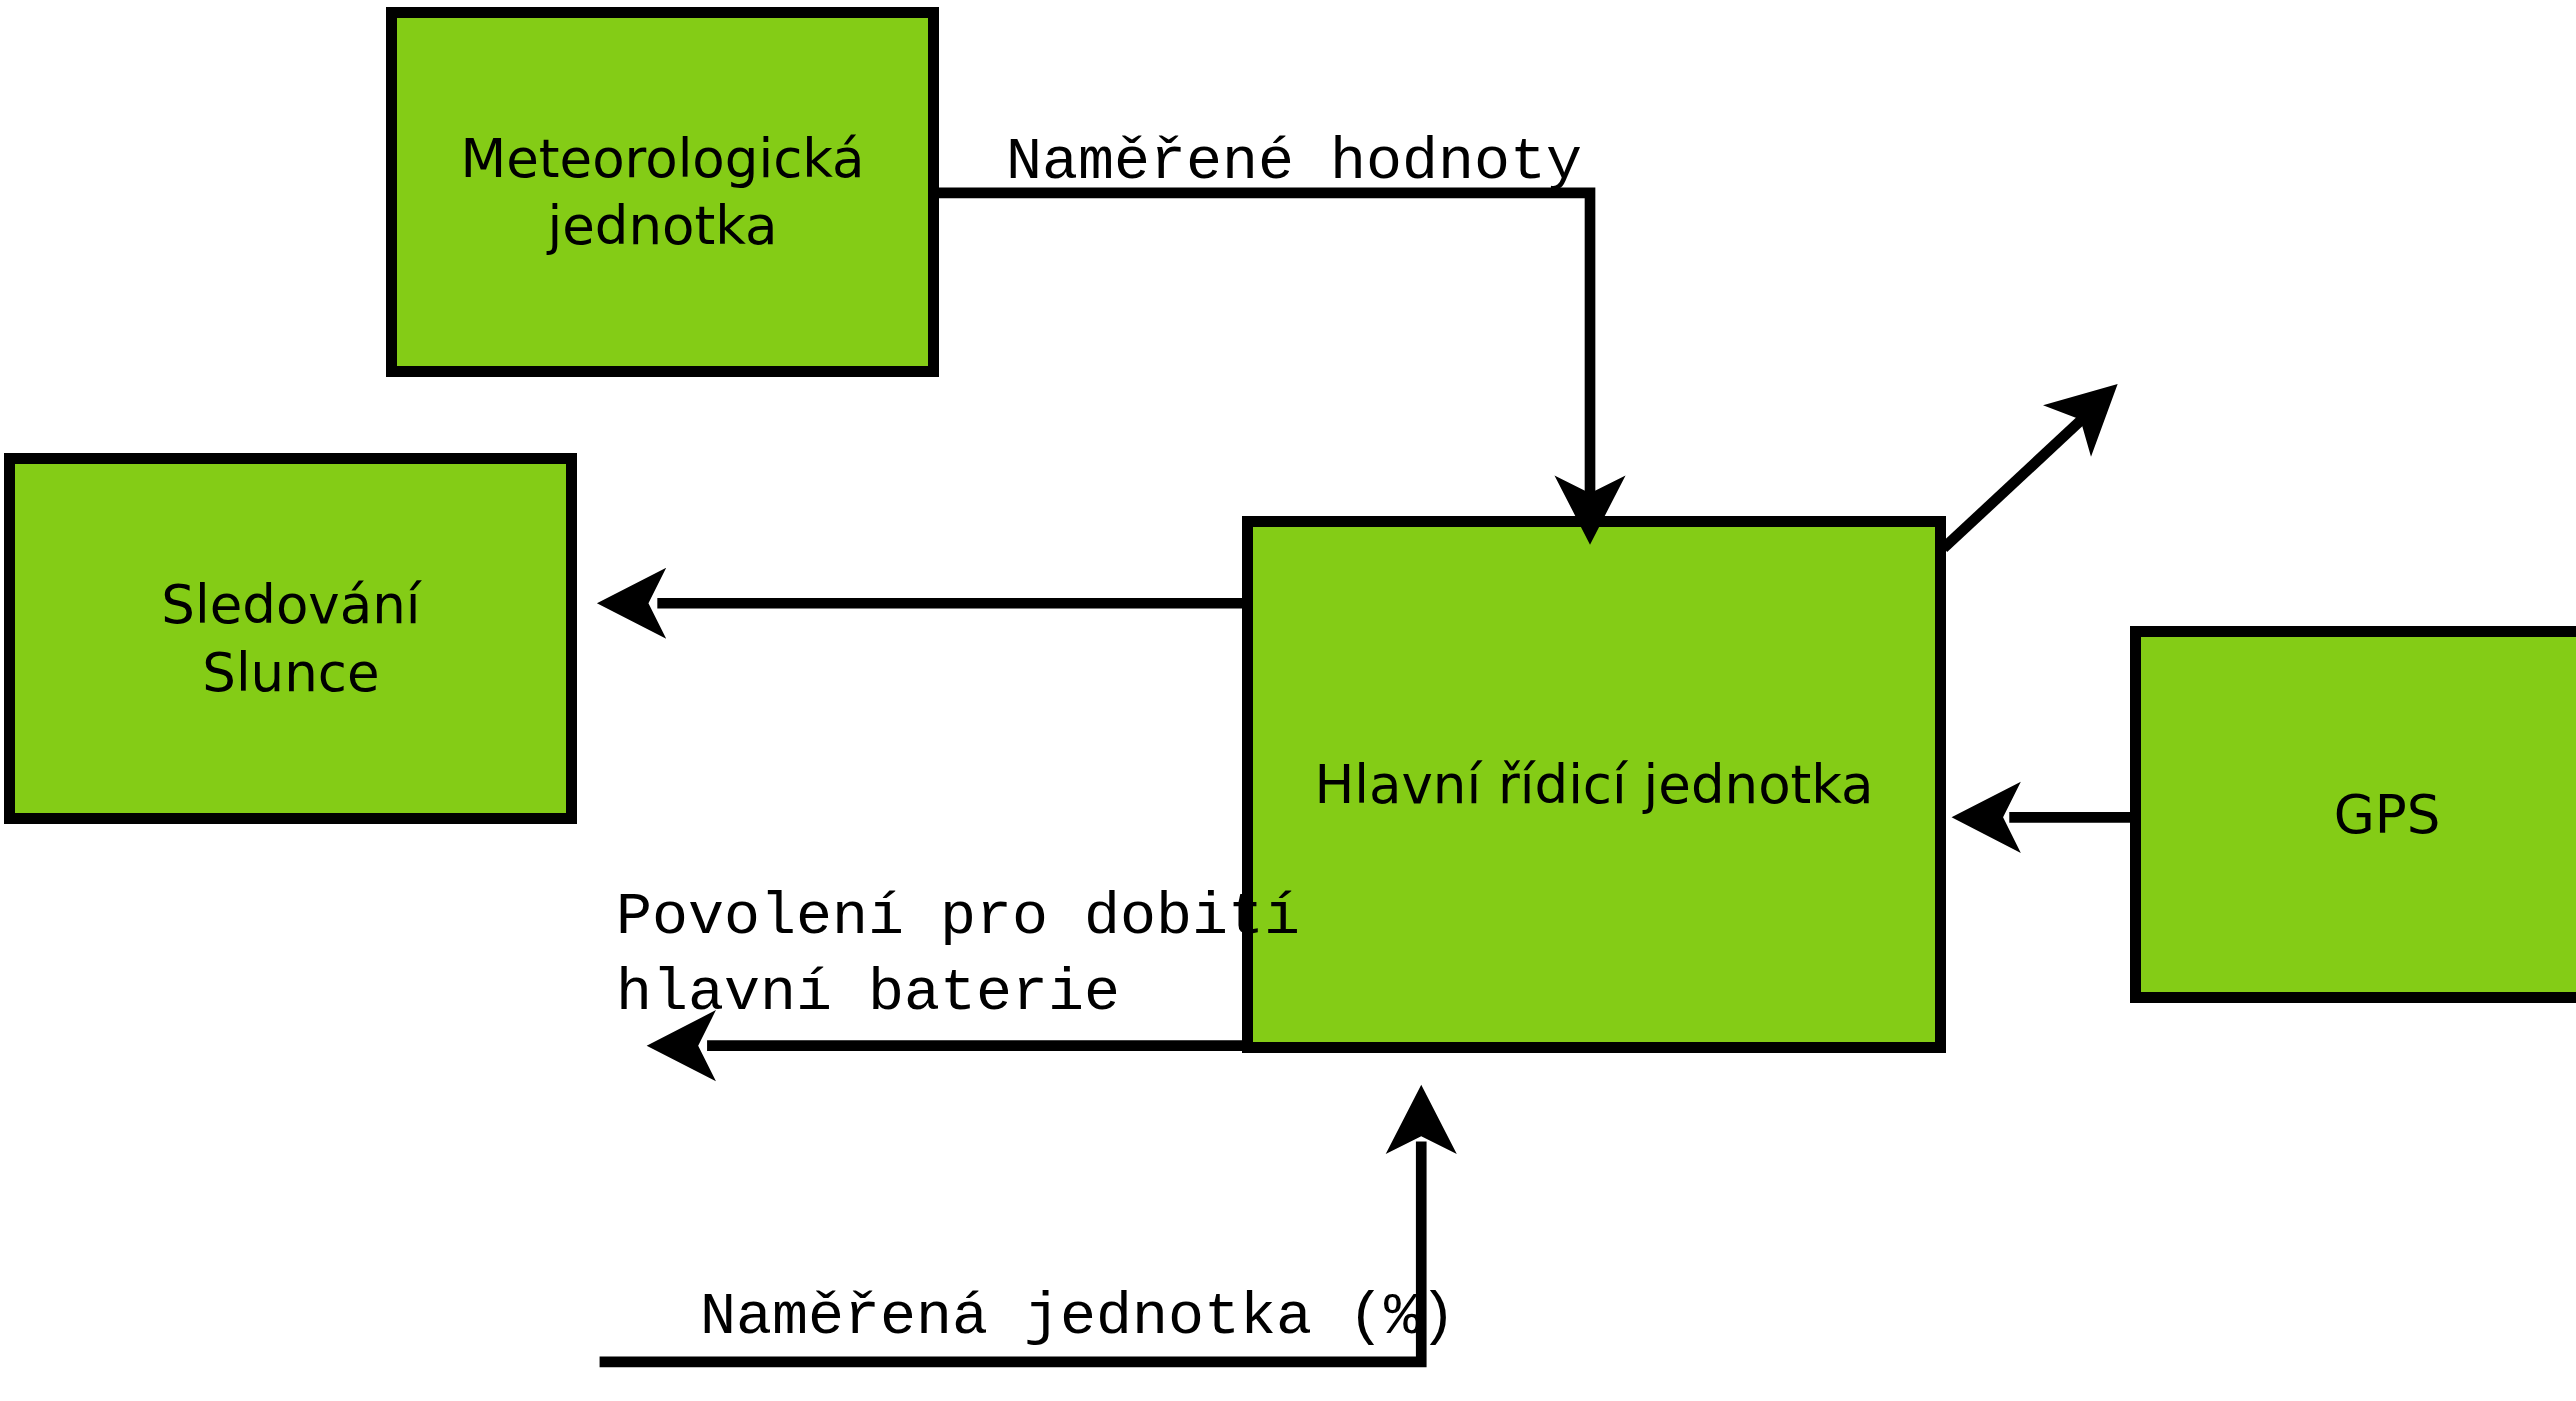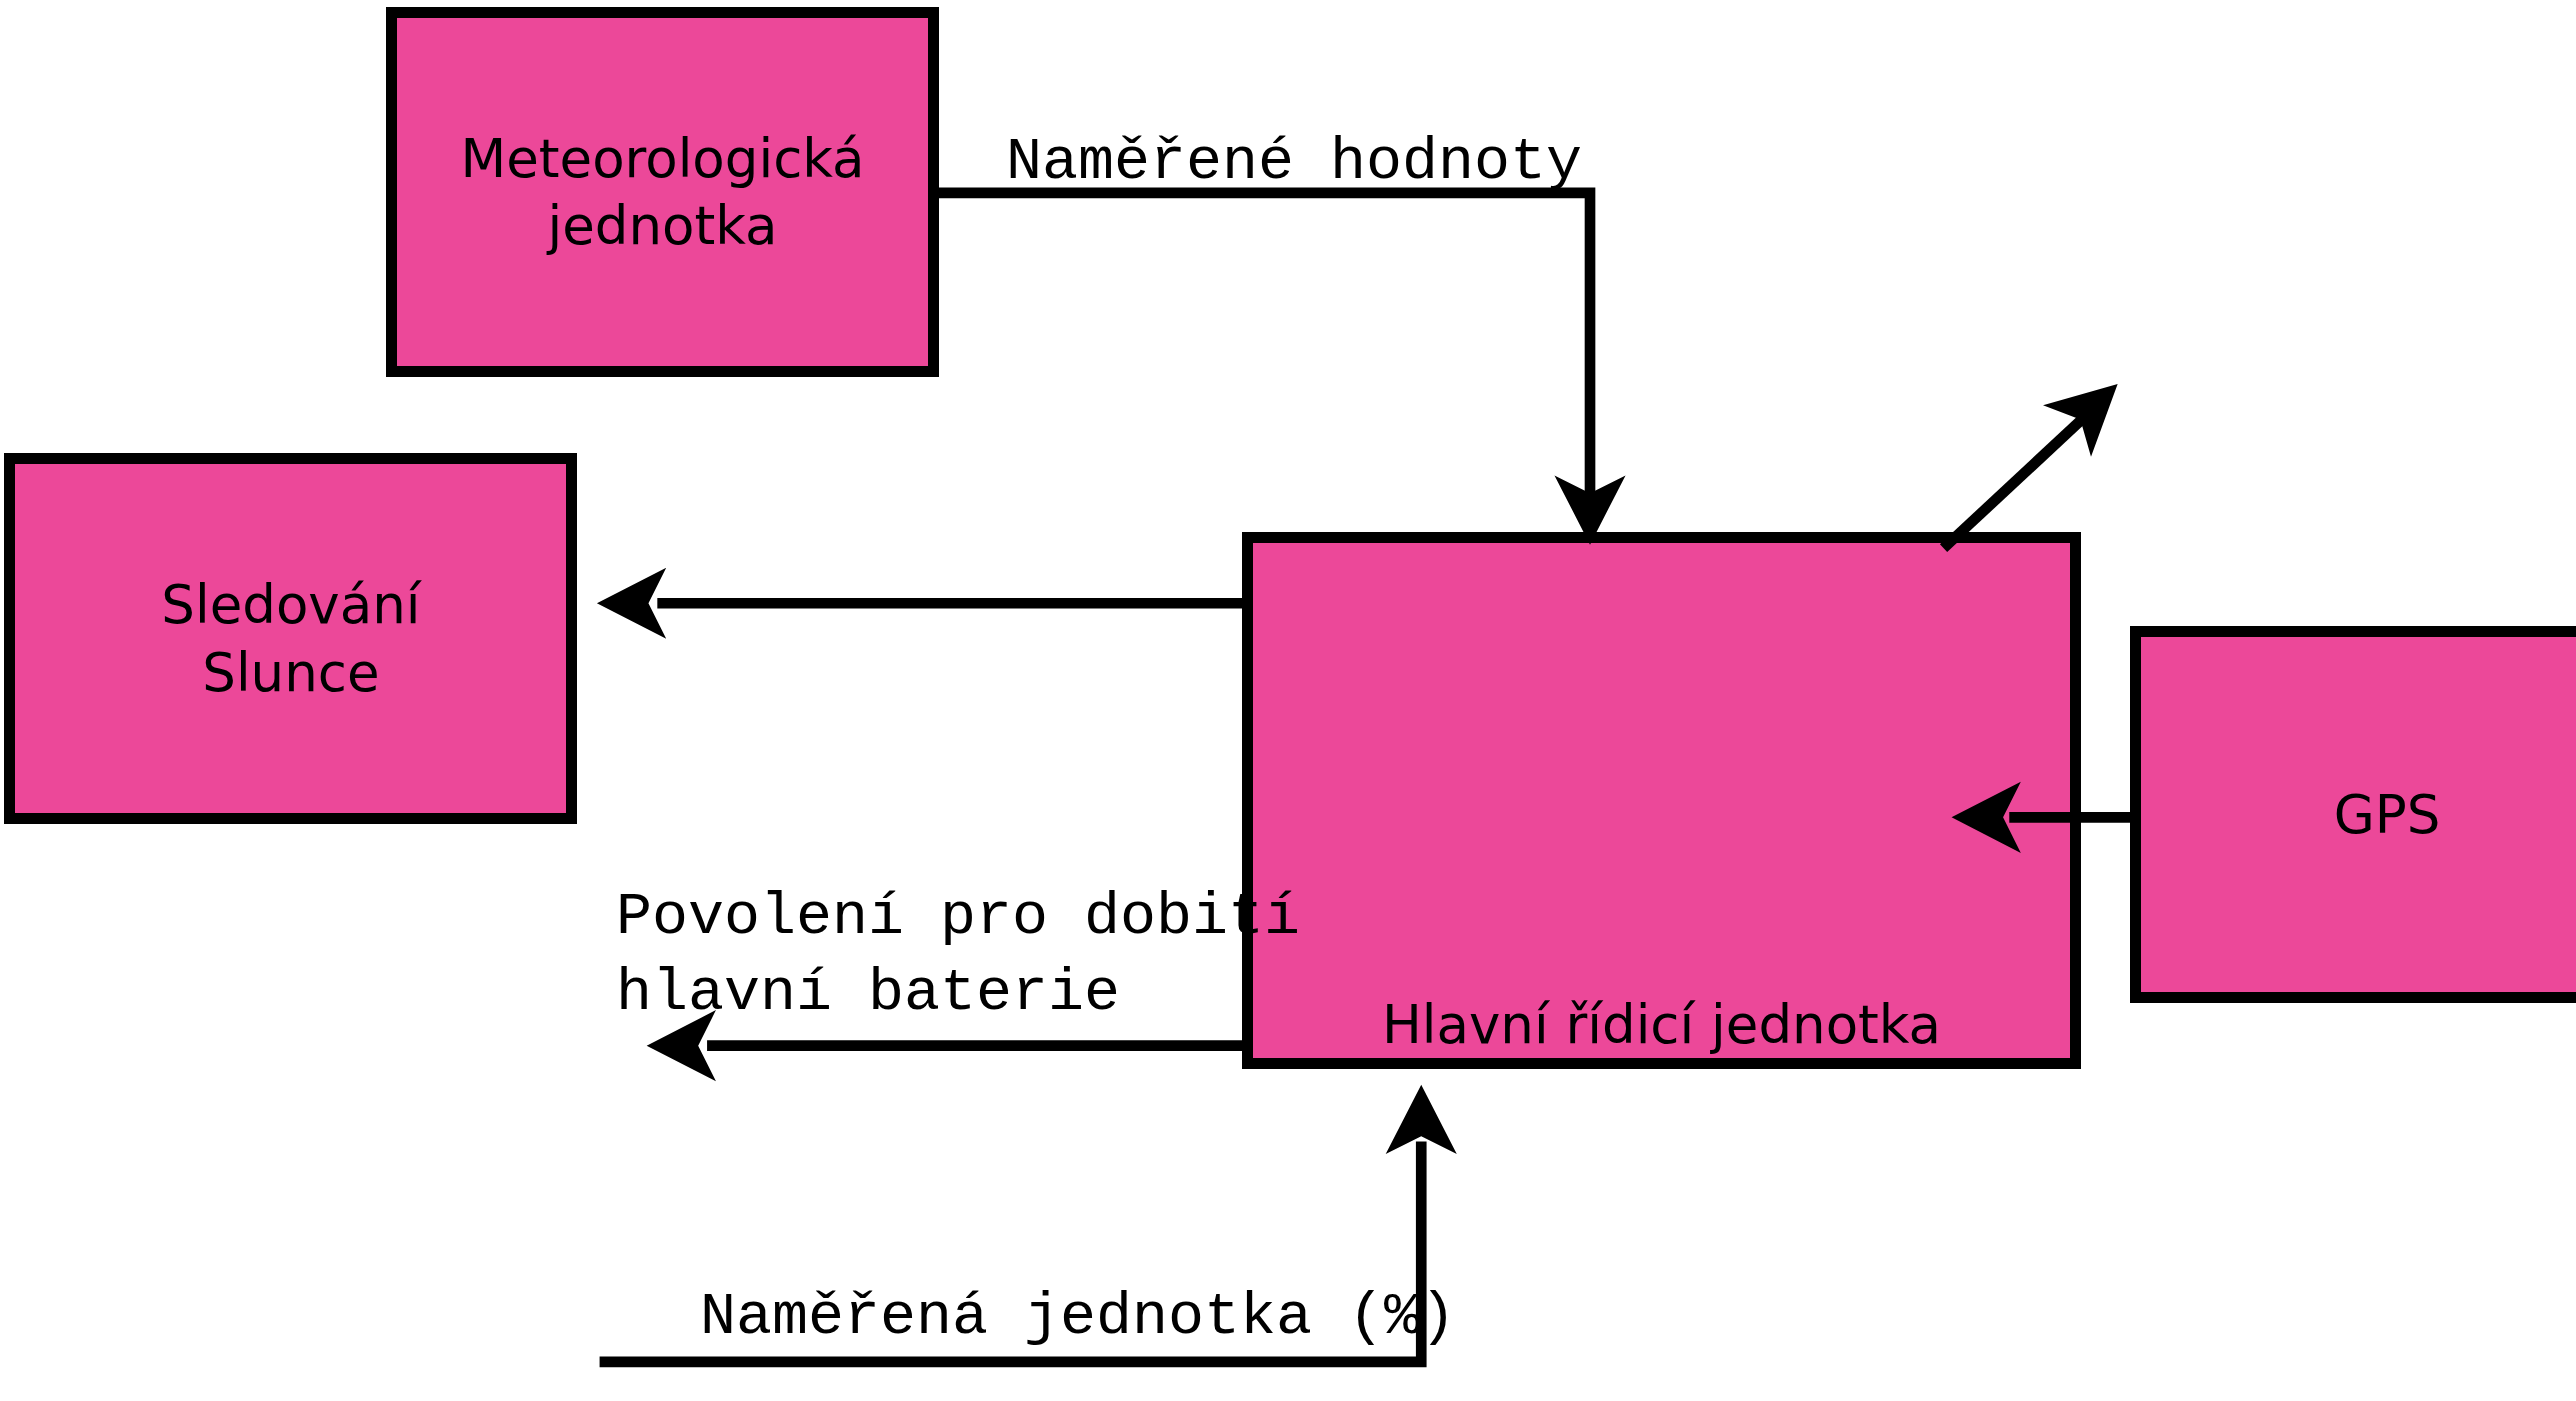--- a/index.html
+++ b/index.html
@@ -22,42 +22,42 @@
     position: absolute;
     left: 0; top: 0;
     width: 2576px;
     height: 1402px;
     z-index: 3;
   }
   .box {
     position: absolute;
     box-sizing: border-box;
     border: 11.5px solid #000000;
-    background: #ec4899;
+    background: #84cc16;
     display: flex;
     align-items: center;
     justify-content: center;
     text-align: center;
     font-size: 53px;
     line-height: 1.27;
     white-space: pre-line;
     z-index: 2;
   }
   .edge-label {
     position: absolute;
     font-size: 60px;
     line-height: 1.27;
     white-space: pre-line;
     z-index: 4;
     font-family: Liberation Mono, monospace;
   }
   #box-meteo     { left: 386px;  top: 7px;    width: 553px; height: 370px; }
   #box-sledovani { left: 4.4px;    top: 453px;  width: 573px; height: 371px; }
   #box-mereni    { left: 149px;  top: 1019px; width: 447px; height: 373px; }
-  #box-hlavni    { left: 1242px; top: 532px;  width: 839px; height: 537px; align-items: flex-end; }
+  #box-hlavni    { left: 1242px; top: 516px;  width: 704px; height: 537px; }
   #box-sd        { left: 2119px; top: 187px;  width: 453px; height: 382px; }
   #box-gps       { left: 2130px; top: 626px;  width: 514px; height: 377px; }
 
   #label-namerene-hodnoty  { left: 1006px; top: 124px; }
   #label-azimut            { left: 628px;  top: 478px; }
   #label-povoleni          { left: 616px;  top: 879px; }
   #label-namerena-hodnota  { left: 700px;  top: 1279px; }
 
   .edge-line {
     stroke: #000000;

